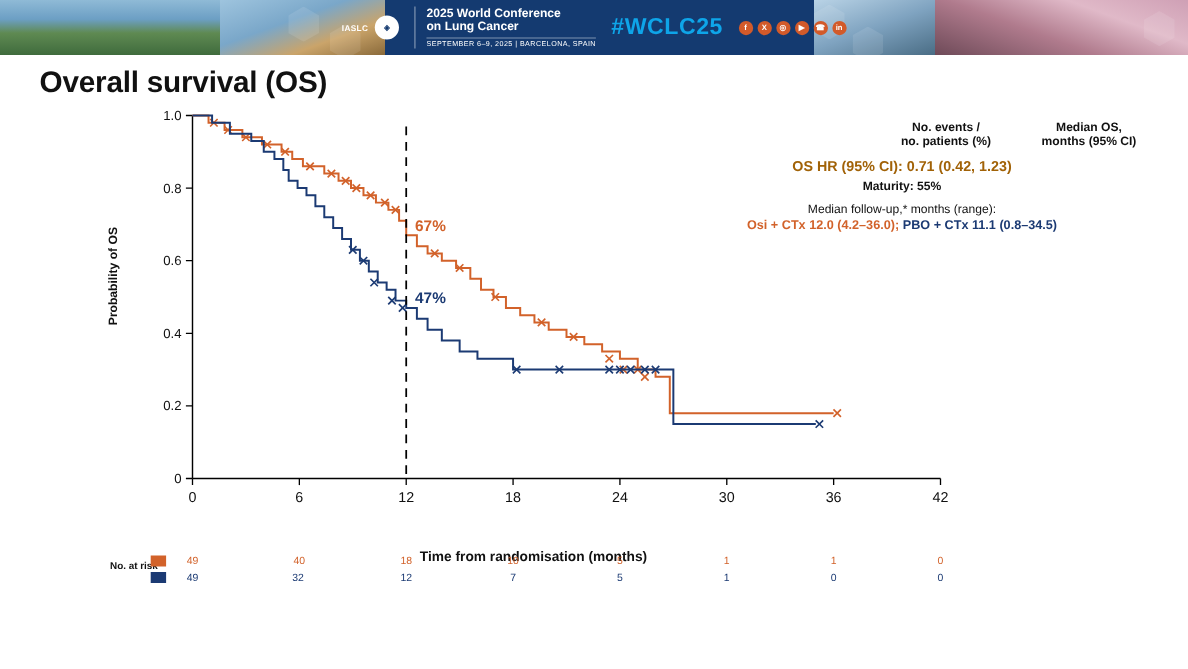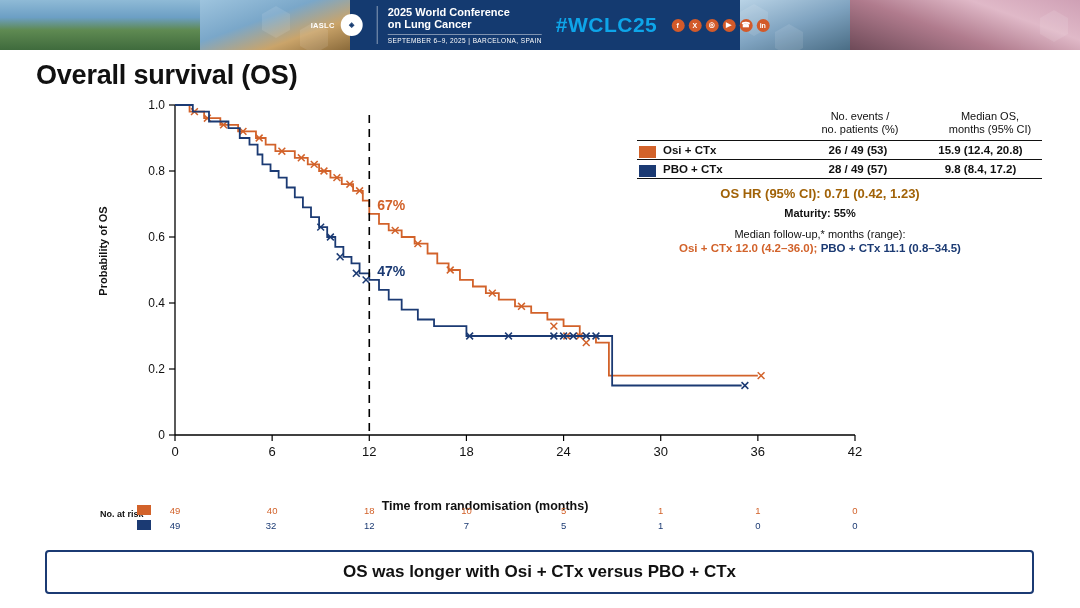--- a/index.html
+++ b/index.html
@@ -76,21 +76,21 @@
   #risk{position:absolute;left:95px;top:455px;width:790px;font-size:9.5px;}
   #risk .lbl{position:absolute;left:5px;top:4px;font-weight:bold;color:#111;font-size:9px;}
   .risk-row{position:absolute;height:13px;width:790px;}
   .risk-row .sw{position:absolute;left:42px;width:14px;height:10px;}
   .risk-cell{position:absolute;text-align:center;width:30px;}
   .osi-c{color:#d2622a;}
   .pbo-c{color:#1b3a73;}
 
   
   #stats{position:absolute;left:585px;top:60px;width:470px;}
-  .stats-head{display:flex;justify-content:flex-end;gap:0;font-size:11px;font-weight:normal;
+  .stats-head{display:flex;justify-content:flex-end;gap:0;font-size:11px;font-weight:bold;
     color:#111;text-align:center;line-height:1.2;}
   .col-ev{width:130px;}
   .col-md{width:130px;}
   table.legend{border-collapse:collapse;margin-top:4px;width:405px;margin-left:52px;}
   table.legend td{font-size:11.5px;font-weight:bold;color:#111;padding:3px 2px;text-align:center;}
   table.legend td.name{text-align:left;padding-left:26px;position:relative;width:145px;}
   table.legend tr{border-top:1px solid #111;}
   table.legend tr:last-child{border-bottom:1px solid #111;}
   .swatch{position:absolute;left:2px;top:5px;width:17px;height:12px;}
   .hr-line{text-align:center;font-size:13px;font-weight:bold;color:#a16207;margin-top:7px;}
@@ -291,47 +291,24 @@
       <div class="col-ev">
         <div>No. events /</div>
         <div>no. patients (%)</div>
       </div>
       <div class="col-md">
         <div>Median OS,</div>
         <div>months (95% CI)</div>
       </div>
     </div>
 
-    <table class="legend">
-      <tbody>
-          <tr>
-        <td class="name">
-          <span class="swatch" style="background:#d2622a;"></span>
-          <span>Osi + CTx</span>
-        </td>
-        <td class="col-ev">26 / 49 (53)</td>
-        <td class="col-md">15.9 (12.4, 20.8)</td>
-      </tr>
-      <tr>
-        <td class="name">
-          <span class="swatch" style="background:#1b3a73;"></span>
-          <span>PBO + CTx</span>
-        </td>
-        <td class="col-ev">28 / 49 (57)</td>
-        <td class="col-md">9.8 (8.4, 17.2)</td>
-      </tr>
-    </tbody>
-      </table>
 
     <div class="hr-line">OS HR (95% CI): 0.71 (0.42, 1.23)</div>
     <div class="maturity">Maturity: 55%</div>
     <div class="fu-title">Median follow-up,* months (range):</div>
     <div class="fu-vals">
       <span class="osi-c">Osi + CTx 12.0 (4.2–36.0);</span>
       <span class="pbo-c">PBO + CTx 11.1 (0.8–34.5)</span>
     </div>
   </div>
 
-  <div id="conclusion">
-    <span>OS was longer with Osi + CTx versus PBO + CTx</span>
-  </div>
 
 </div>
 
 </body></html>

